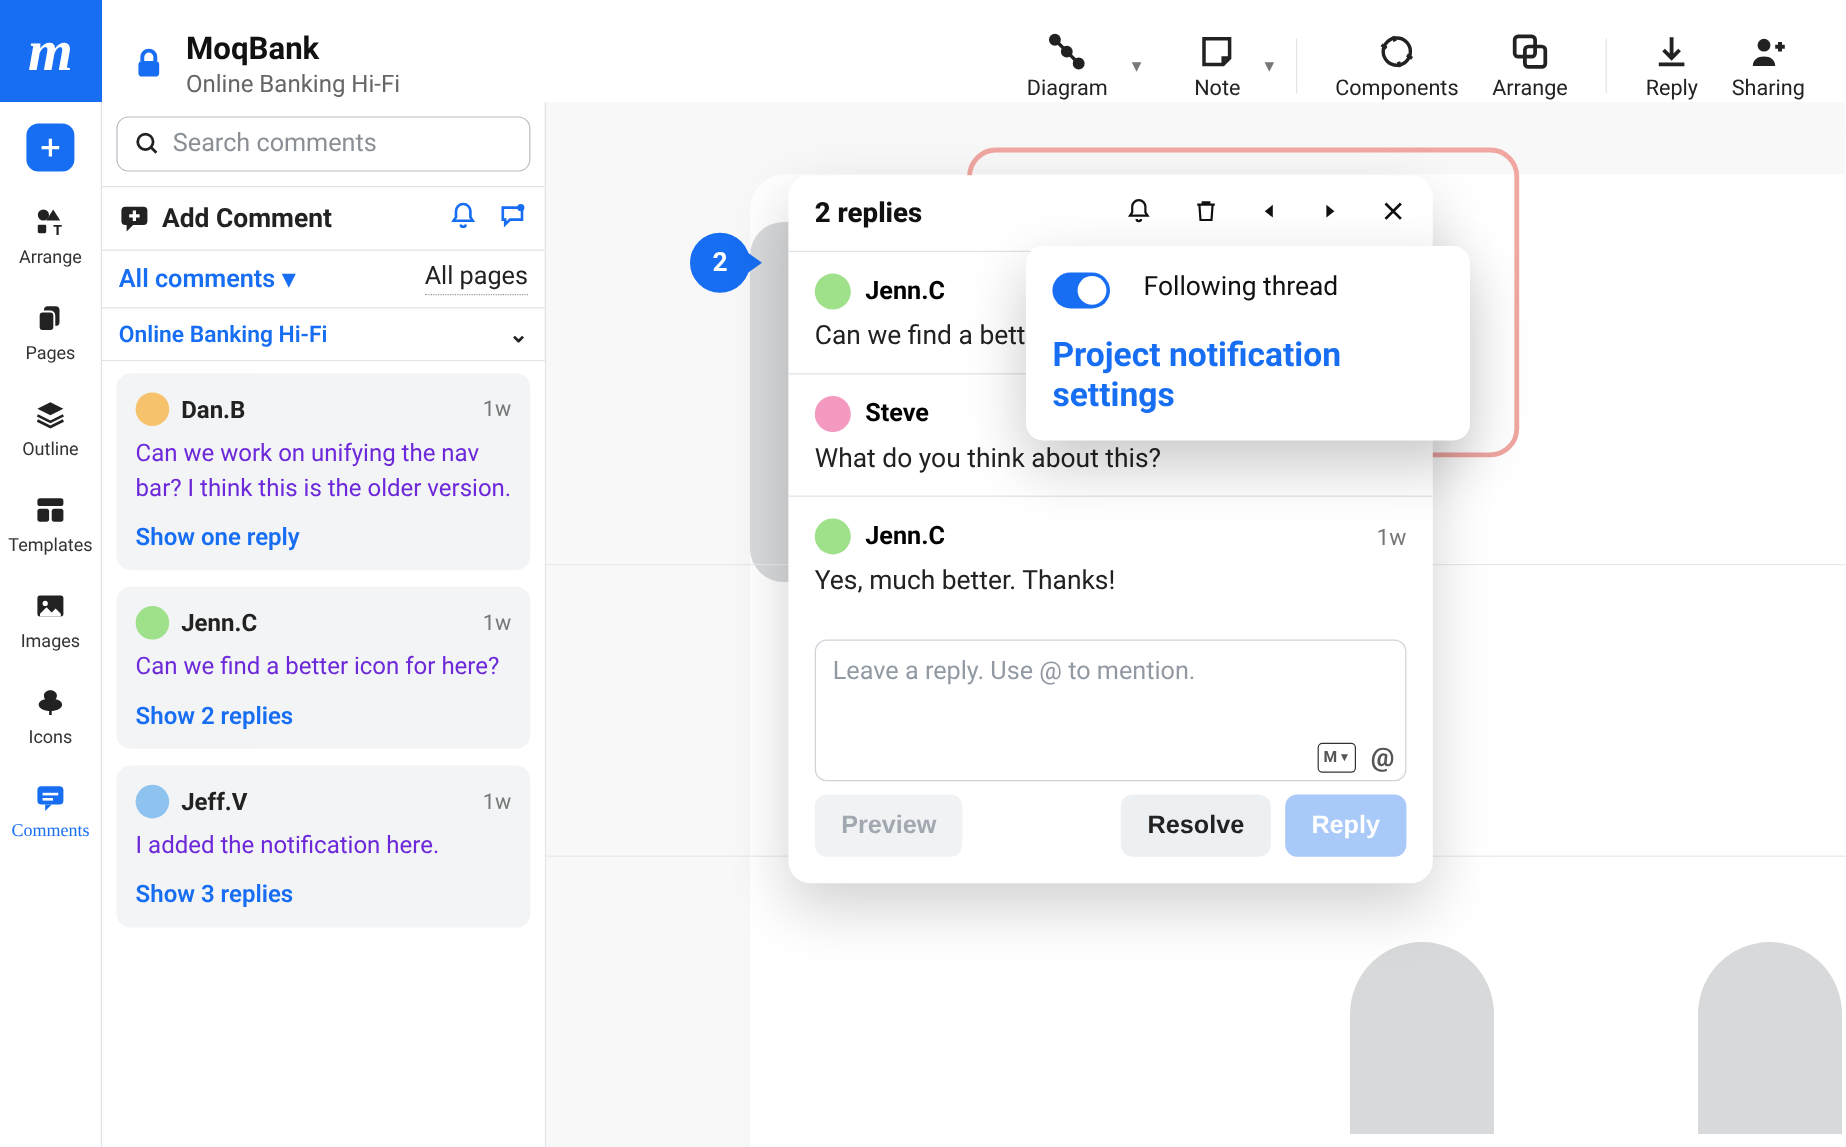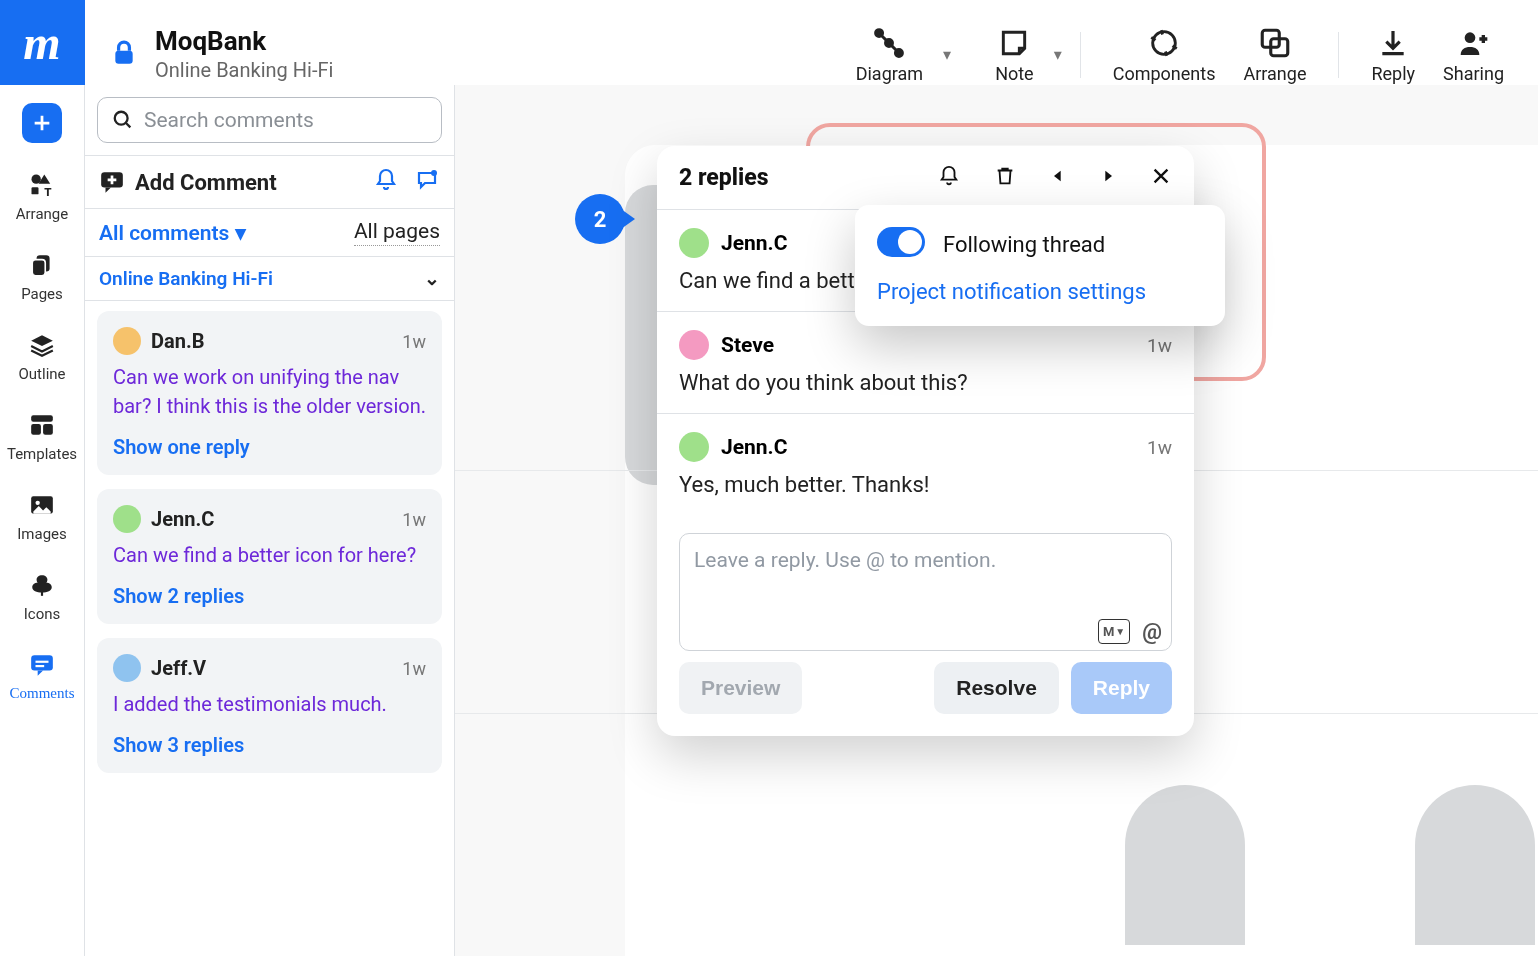--- a/index.html
+++ b/index.html
@@ -81,24 +81,24 @@
 .thread textarea::placeholder{color:#9199a3}
 .thread .tactrow{display:flex;justify-content:flex-end;gap:12px;margin-top:-36px;margin-right:10px;color:#555;position:relative;z-index:2}
 .thread .buttons{display:flex;justify-content:space-between;align-items:flex-start;padding:0 22px 22px}
 .btn{border:none;border-radius:10px;padding:14px 22px;font-size:21px;font-weight:700;cursor:pointer}
 .btn.preview{background:#f0f2f4;color:#a2a8af}
 .btn.resolve{background:#edf0f3;color:#222}
 .btn.reply{background:#a9c9f9;color:#fff}
 
 
 .follow{position:absolute;left:855px;top:205px;width:370px;background:#fff;border-radius:14px;box-shadow:0 20px 50px rgba(0,0,0,0.22);padding:22px 22px;z-index:5}
-.follow .frow{display:flex;align-items:flex-end;gap:18px;font-size:22px;color:#111}
+.follow .frow{display:flex;align-items:flex-start;gap:28px;font-size:22px;color:#111}
 .toggle{width:48px;height:30px;border-radius:16px;background:var(--blue);position:relative;flex-shrink:0}
 .toggle::after{content:"";position:absolute;right:3px;top:3px;width:24px;height:24px;background:#fff;border-radius:50%}
-.follow .flink{margin-top:22px;color:var(--blue);font-size:22px;font-weight:400;cursor:pointer}
+.follow .flink{margin-top:22px;color:var(--blue);font-size:28px;font-weight:700;cursor:pointer}
 
 .md-badge{border:1.5px solid #333;border-radius:4px;padding:1px 4px;font-size:13px;font-weight:700;display:inline-flex;align-items:center;gap:1px}
 
 </style>
 </head>
 <body>
 
 <div class="rail">
   <div class="logo">m</div>
   <div class="add">
@@ -321,21 +321,21 @@
         <div class="link">Show 2 replies</div>
       </div>
       <div class="card">
         <div class="head">
           <div class="who">
             <span class="avatar" style="background:#8fc3ef"></span>
             <span>Jeff.V</span>
           </div>
           <span class="when">1w</span>
         </div>
-        <div class="body">I added the testimonials much.</div>
+        <div class="body">I added the notification here.</div>
         <div class="link">Show 3 replies</div>
       </div>
     </div>
 </div>
 
 <div class="canvas">
   <div class="cbg"></div>
   <div class="shape" style="left:170px;top:100px;width:480px;height:300px"></div>
 
   <div class="bgtext" style="left:615px;top:542px;font-size:34px">Ne</div>

